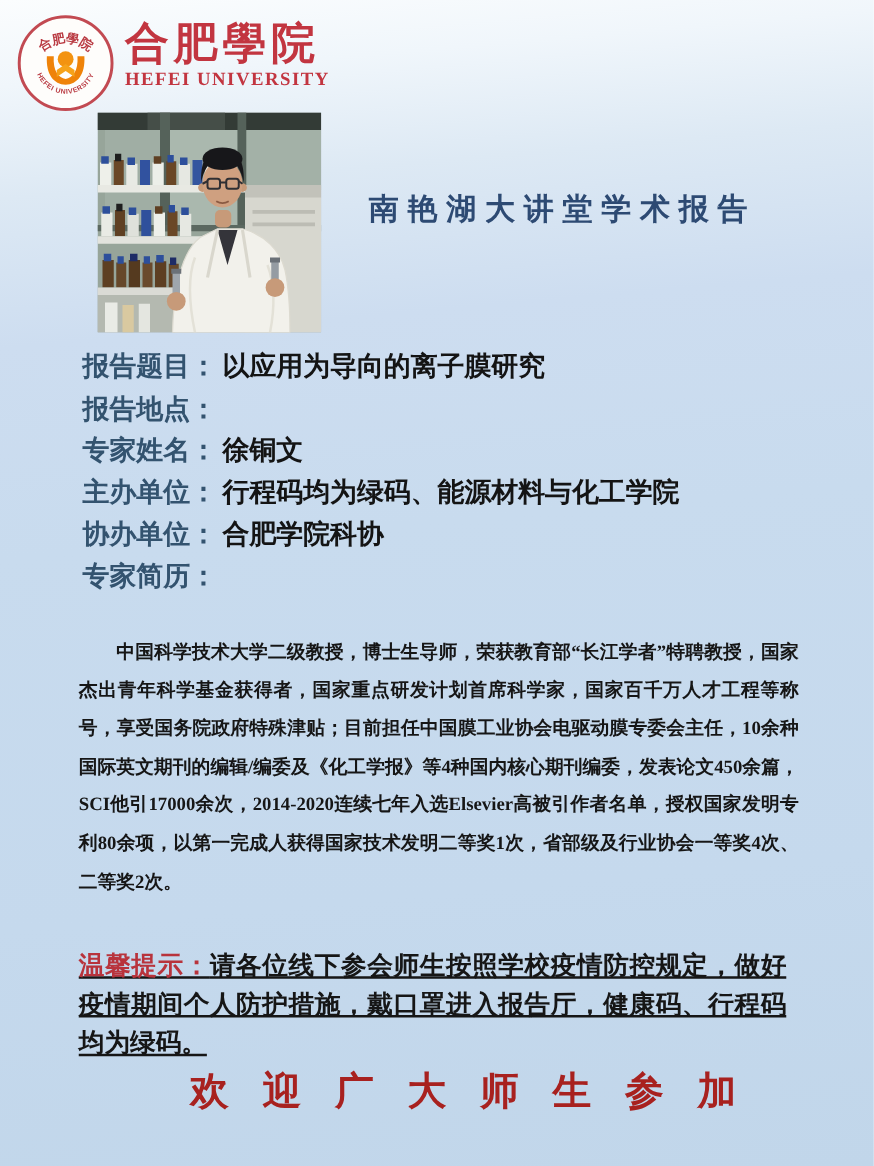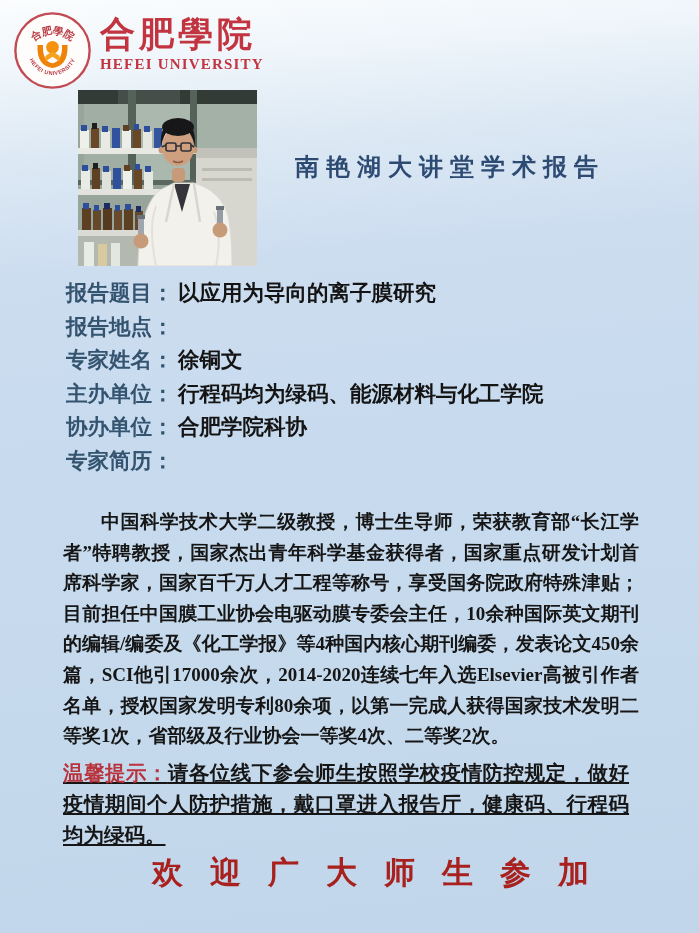--- a/index.html
+++ b/index.html
@@ -18,21 +18,21 @@
   
   .title{position:absolute;left:238px;top:151px;width:424px;margin:0;text-align:center;
     font-size:24px;font-weight:800;color:#2d4a73;letter-spacing:7px;}
   
   .info{position:absolute;left:66px;top:278px;width:600px;}
   .info-row{display:flex;align-items:baseline;height:33.5px;font-size:21.5px;font-weight:700;}
   .info-label{color:#33536f;flex:0 0 112px;white-space:nowrap;}
   .info-value{color:#141414;white-space:nowrap;}
   
   .bio{position:absolute;left:63px;top:507px;width:576px;margin:0;
-    font-size:19px;line-height:30.6px;font-weight:700;color:#161616;
+    font-size:15px;line-height:30.6px;font-weight:700;color:#161616;
     text-indent:2em;text-align:justify;}
   
   .tips{position:absolute;left:63px;top:758px;width:566px;margin:0;
     font-size:20.5px;line-height:30.8px;font-weight:700;color:#161616;text-align:justify;text-decoration:underline;}
   .tips-label{color:#b8333c;}
   
   .footer{position:absolute;left:0;top:852px;width:699px;text-align:center;
     font-size:31px;font-weight:800;color:#a8211f;letter-spacing:27px;text-indent:27px;margin-left:21px;}
 </style>
 </head>

